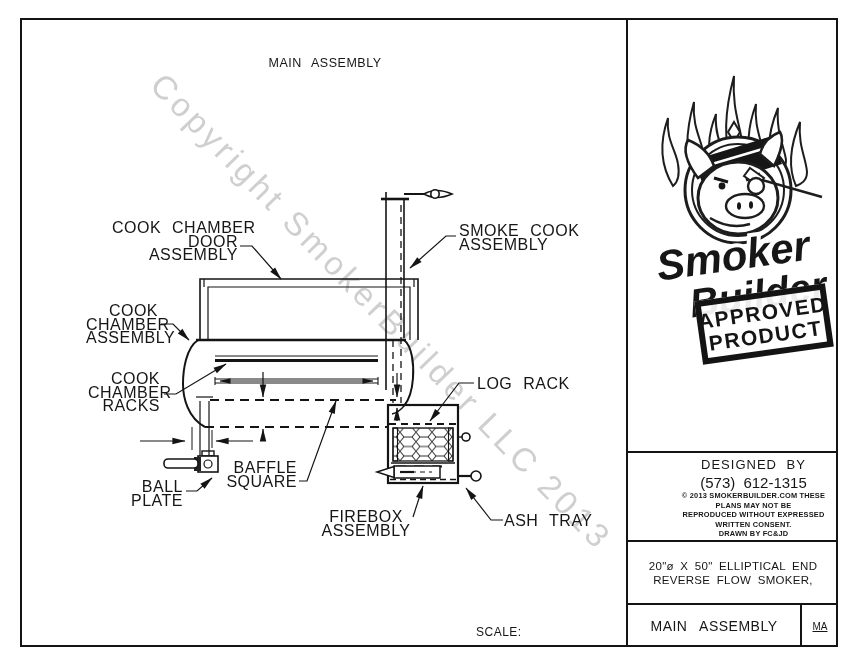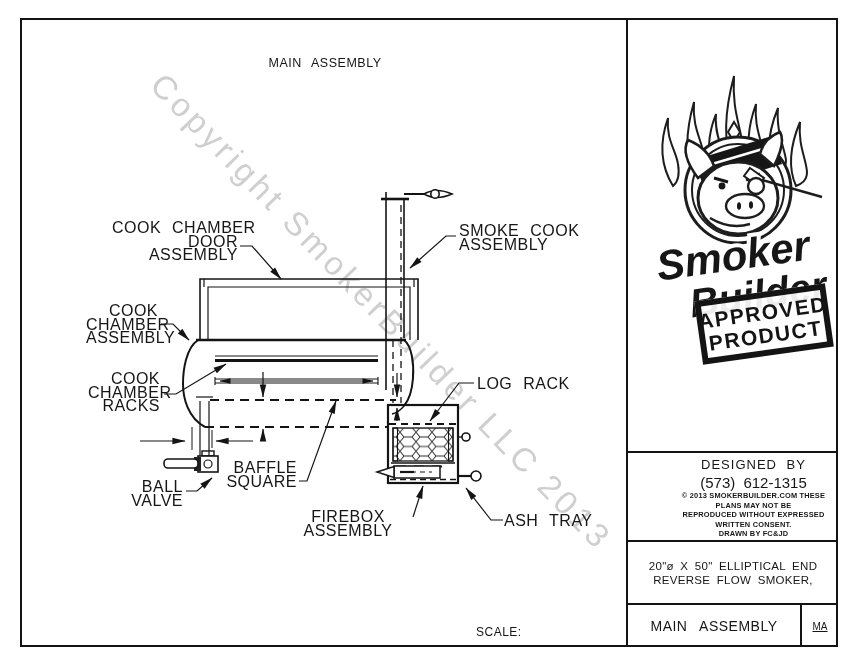--- a/index.html
+++ b/index.html
@@ -20,21 +20,21 @@
   .lbl{position:absolute;z-index:3;font-size:16px;line-height:13.5px;letter-spacing:.5px;word-spacing:6px;color:#161616;white-space:nowrap;}
   .r{text-align:right;} .c{text-align:center;}
   #lbl-title{left:245px;top:57px;width:160px;text-align:center;font-size:12.5px;}
   #lbl-door{left:112px;top:221px;width:126px;}
   #lbl-stack{left:459px;top:224px;width:120px;}
   #lbl-chamber{left:86px;top:304px;width:72px;}
   #lbl-racks{left:88px;top:372px;width:72px;}
   #lbl-ballvalve{left:110px;top:480px;width:73px;}
   #lbl-baffle{left:224px;top:461px;width:73px;}
   #lbl-lograck{left:477px;top:377px;width:90px;}
-  #lbl-firebox{left:292px;top:510px;width:112px;}
+  #lbl-firebox{left:310px;top:510px;width:112px;}
   #lbl-ashtray{left:504px;top:514px;width:90px;}
   #lbl-scale{left:476px;top:626px;font-size:12px;}
   
   #titleblock{position:absolute;left:626px;top:18px;width:212px;height:629px;border-left:2px solid #141414;z-index:3;}
   .tb-sec{width:100%;position:relative;}
   #tb-logo{height:433px;}
   #tb-db{height:89px;border-top:2px solid #141414;display:flex;flex-direction:column;align-items:center;padding-top:4px;padding-left:41px;}
   #tb-db .l1{font-size:13px;letter-spacing:1px;word-spacing:5px;}
   #tb-db .l2{font-size:18.5px;letter-spacing:.4px;margin-top:1px;}
   #tb-db .l3{font-size:15px;word-spacing:4px;margin-top:2px;}
@@ -189,21 +189,21 @@
 </div>
 
 <div class="lbl r" id="lbl-racks">
   <div>COOK</div>
   <div>CHAMBER</div>
   <div>RACKS</div>
 </div>
 
 <div class="lbl r" id="lbl-ballvalve">
   <div>BALL</div>
-  <div>VALVE</div>
+  <div>PLATE</div>
 </div>
 
 <div class="lbl r" id="lbl-baffle">
   <div>BAFFLE</div>
   <div>SQUARE</div>
 </div>
 
 <div class="lbl" id="lbl-lograck">
   <div>LOG RACK</div>
 </div>

